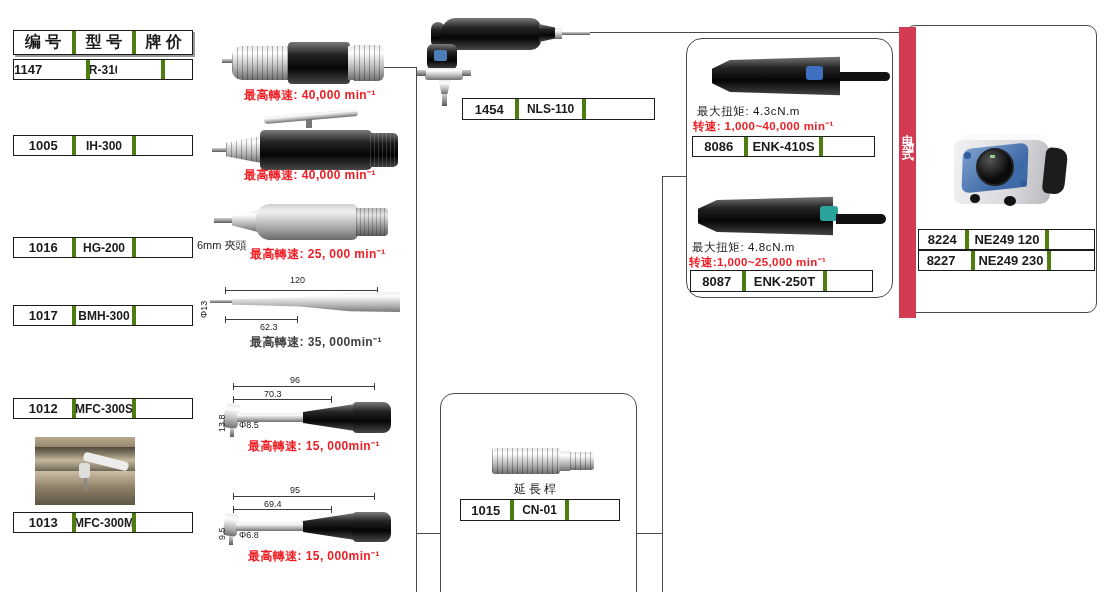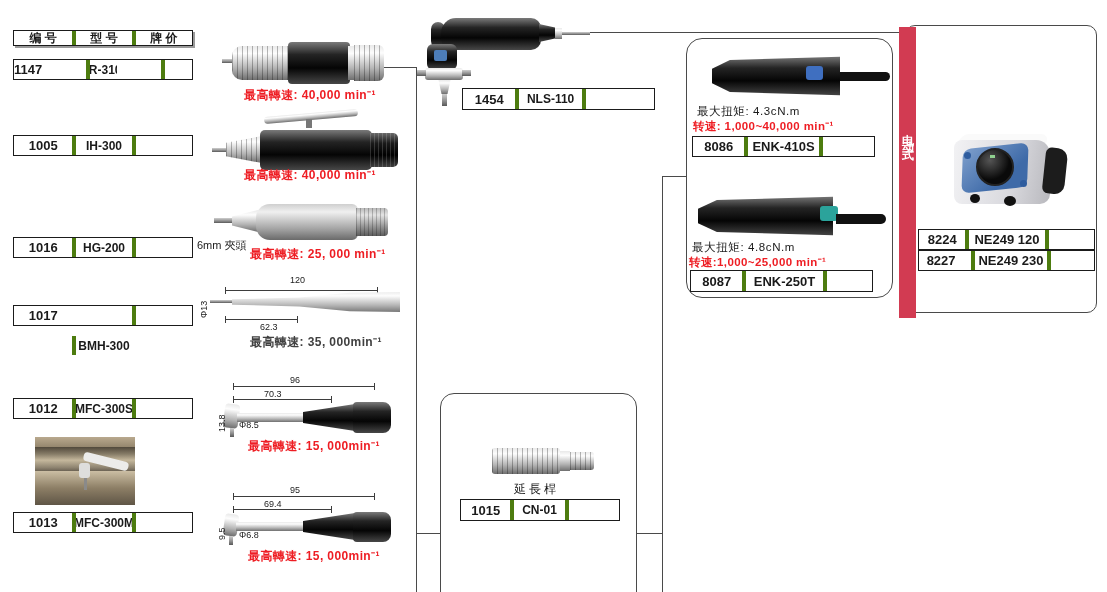--- a/index.html
+++ b/index.html
@@ -5,21 +5,21 @@
   html,body{margin:0;padding:0;background:#fff;}
   .pg{position:relative;width:1107px;height:592px;background:#fff;overflow:hidden;
       font-family:"Liberation Sans",sans-serif;color:#1a1a1a;}
   .abs{position:absolute;}
   
   .plate{position:absolute;display:flex;background:#fff;border:1px solid #1b1b1b;
          box-sizing:border-box;height:21px;font-weight:bold;font-size:13px;}
   .plate .cell{display:flex;align-items:center;justify-content:center;height:100%;
          box-sizing:border-box;white-space:nowrap;overflow:hidden;}
   .plate .cell + .cell{border-left:4px solid #4d7c0f;}
-  .plate.hdr{height:16px;box-shadow:2px 2px 0 #9a9a9a;font-size:12px;}
+  .plate.hdr{height:25px;box-shadow:2px 2px 0 #9a9a9a;font-size:16px;}
   .plate .m{font-size:12px;}
   
   .hline{position:absolute;height:1px;background:#4a4a4a;}
   .vline{position:absolute;width:1px;background:#4a4a4a;}
   
   .rbox{position:absolute;border:1px solid #4a4a4a;border-radius:15px;background:transparent;box-sizing:border-box;}
   
   .spec{position:absolute;font-weight:bold;font-size:12px;letter-spacing:.4px;white-space:nowrap;}
   .blkspec{position:absolute;font-size:11.5px;letter-spacing:.6px;white-space:nowrap;color:#1a1a1a;}
   .note{position:absolute;font-size:11px;color:#1a1a1a;white-space:nowrap;}
@@ -83,21 +83,21 @@
   </div>
 
   <div class="plate" style="left:13px;top:217px;width:180px;margin-top:20px;">
     <div class="cell" style="width:59px;">1016</div>
     <div class="cell m" style="width:60px;">HG-200</div>
     <div class="cell" style="width:61px;"></div>
   </div>
 
   <div class="plate" style="left:13px;top:305px;width:180px;">
     <div class="cell" style="width:59px;">1017</div>
-    <div class="cell m" style="width:60px;margin-top:30px;">BMH-300</div>
+    <div class="cell m" style="width:60px;">BMH-300</div>
     <div class="cell" style="width:61px;"></div>
   </div>
 
   <div class="plate" style="left:13px;top:398px;width:180px;">
     <div class="cell" style="width:59px;">1012</div>
     <div class="cell m" style="width:60px;">MFC-300S</div>
     <div class="cell" style="width:61px;"></div>
   </div>
 
   <div class="plate" style="left:13px;top:512px;width:180px;">
@@ -189,21 +189,21 @@
     <div class="part metalH" style="left:142px;top:24px;width:7px;height:11px;"></div>
     <div class="part rod" style="left:149px;top:28px;width:28px;height:3px;"></div>
     <div class="part darkH" style="left:14px;top:40px;width:30px;height:26px;border-radius:6px;"></div>
     <div class="part" style="left:21px;top:46px;width:13px;height:11px;background:#4d7db8;border-radius:2px;"></div>
     <div class="part metalH" style="left:12px;top:64px;width:38px;height:12px;border-radius:3px;"></div>
     <div class="part rod" style="left:4px;top:66px;width:9px;height:6px;"></div>
     <div class="part rod" style="left:49px;top:66px;width:9px;height:6px;"></div>
     <div class="part metalH" style="left:24px;top:76px;width:15px;height:14px;clip-path:polygon(10% 0,90% 0,70% 100%,30% 100%);"></div>
     <div class="part rod" style="left:29px;top:90px;width:5px;height:12px;"></div>
   </div>
-  <div class="plate" style="left:462px;top:88px;width:193px;height:22px;">
+  <div class="plate" style="left:462px;top:98px;width:193px;height:22px;">
     <div class="cell" style="width:53px;">1454</div>
     <div class="cell m" style="width:67px;">NLS-110</div>
     <div class="cell" style="width:73px;"></div>
   </div>
 
   <div class="abs" style="left:492px;top:446px;width:102px;height:30px;">
     <div class="part metalRib" style="left:0;top:2px;width:68px;height:26px;border-radius:3px;"></div>
     <div class="part metalH" style="left:68px;top:5px;width:10px;height:20px;"></div>
     <div class="part metalRib" style="left:78px;top:6px;width:24px;height:18px;border-radius:0 3px 3px 0;"></div>
   </div>

